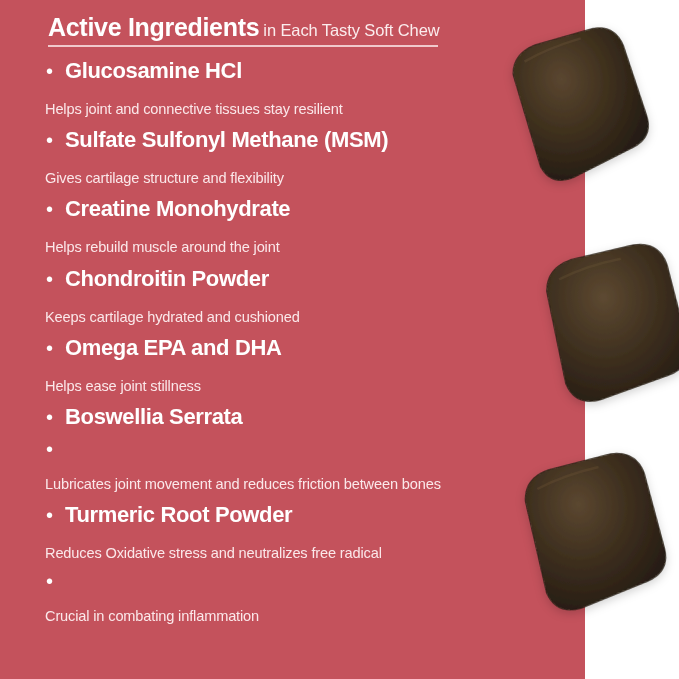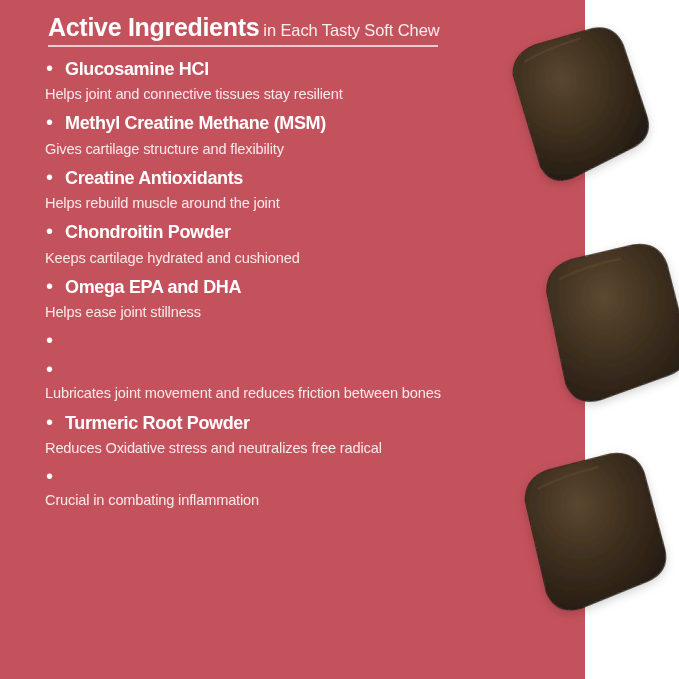--- a/index.html
+++ b/index.html
@@ -88,29 +88,29 @@
   }
   .bullet {
     width: 19px;
     margin-left: 46px;
     font-size: 20px;
     line-height: 1;
     color: #ffffff;
     flex: 0 0 auto;
   }
   .item-name {
-    font-size: 18px;
+    font-size: 22px;
     font-weight: bold;
     color: #ffffff;
     letter-spacing: -0.35px;
     line-height: 1.18;
   }
   .item-desc {
     margin-left: 45px;
-    margin-top: 5px;
+    margin-top: 16px;
     font-size: 14.6px;
     font-weight: normal;
     color: #fbe8ea;
     letter-spacing: -0.15px;
     white-space: nowrap;
     line-height: 1.25;
   }
   .item + .item {
     margin-top: 9px;
   }
@@ -144,48 +144,49 @@
       <div class="item">
         <div class="item-head">
           <span class="bullet">•</span>
           <span class="item-name">Glucosamine HCl</span>
         </div>
         <div class="item-desc">Helps joint and connective tissues stay resilient</div>
       </div>
       <div class="item">
         <div class="item-head">
           <span class="bullet">•</span>
-          <span class="item-name">Methyl Creatine Methane (MSM)</span>
+          <span class="item-name">Sulfate Sulfonyl Methane (MSM)</span>
         </div>
         <div class="item-desc">Gives cartilage structure and flexibility</div>
       </div>
       <div class="item">
         <div class="item-head">
           <span class="bullet">•</span>
-          <span class="item-name">Creatine Antioxidants</span>
+          <span class="item-name">Creatine Monohydrate</span>
         </div>
         <div class="item-desc">Helps rebuild muscle around the joint</div>
       </div>
       <div class="item">
         <div class="item-head">
           <span class="bullet">•</span>
           <span class="item-name">Chondroitin Powder</span>
         </div>
         <div class="item-desc">Keeps cartilage hydrated and cushioned</div>
       </div>
       <div class="item">
         <div class="item-head">
           <span class="bullet">•</span>
           <span class="item-name">Omega EPA and DHA</span>
         </div>
         <div class="item-desc">Helps ease joint stillness</div>
       </div>
       <div class="item">
         <div class="item-head">
           <span class="bullet">•</span>
+          <span class="item-name">Boswellia Serrata</span>
         </div>
       </div>
       <div class="item">
         <div class="item-head">
           <span class="bullet">•</span>
         </div>
         <div class="item-desc">Lubricates joint movement and reduces friction between bones</div>
       </div>
       <div class="item">
         <div class="item-head">

